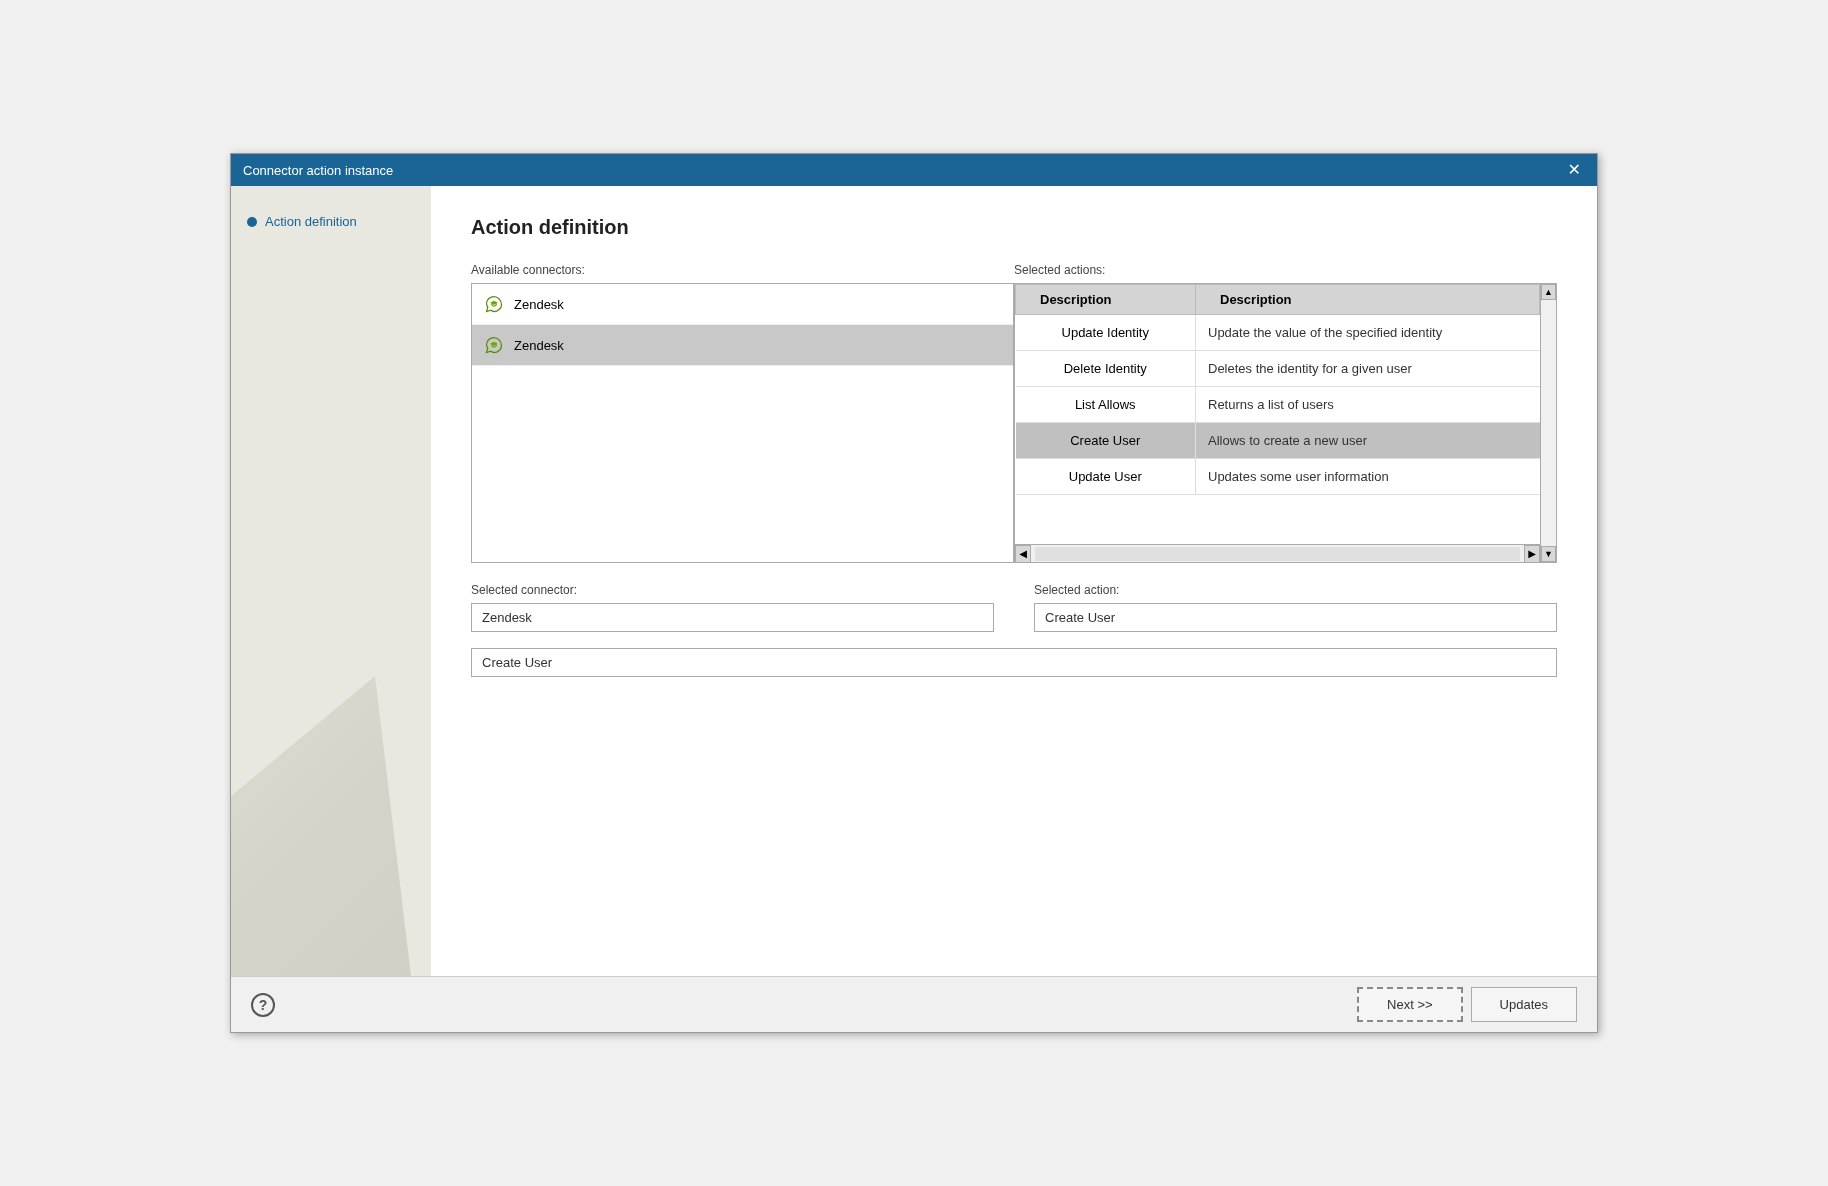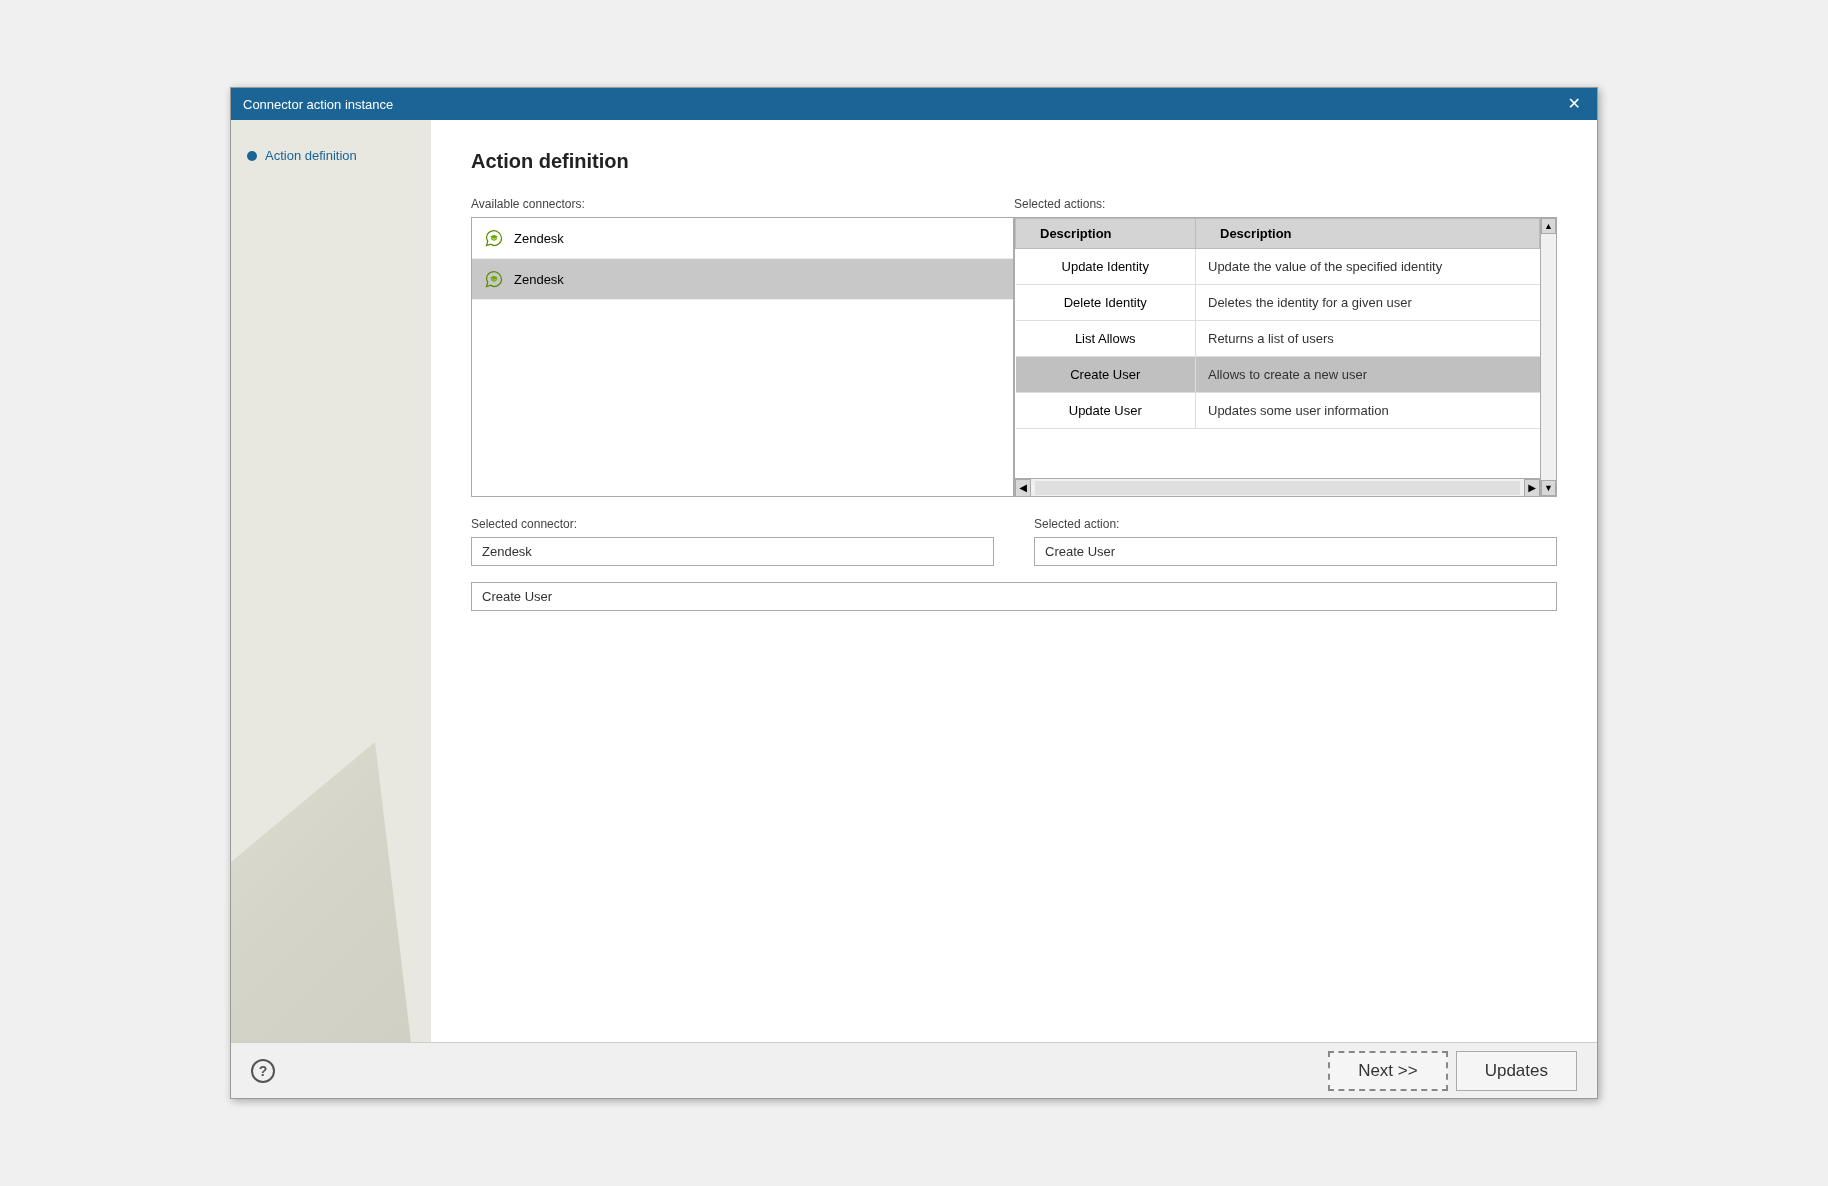--- a/index.html
+++ b/index.html
@@ -7,21 +7,21 @@
       font-family: 'Segoe UI', Arial, sans-serif;
       font-size: 13px;
       background: #f0f0f0;
       display: flex;
       align-items: center;
       justify-content: center;
       min-height: 100vh;
     }
     .window {
       width: 1368px;
-      height: 1012px;
+      height: 880px;
       background: #f0abfc;
       border: 1px solid #999;
       display: flex;
       flex-direction: column;
       box-shadow: 2px 2px 8px rgba(0,0,0,0.3);
     }
     .title-bar {
       background: #1a6496;
       color: white;
       padding: 6px 12px;
@@ -269,21 +269,21 @@
       font-weight: bold;
       color: #555;
       cursor: pointer;
     }
     .footer-buttons {
       display: flex;
       gap: 8px;
     }
     .btn {
       padding: 8px 28px;
-      font-size: 17px;
+      font-size: 13px;
       cursor: pointer;
       border: 1px solid #aaa;
       background: #f5f5f5;
       color: #333;
     }
     .btn-next {
       border: 2px dashed #888;
       background: #f5f5f5;
     }
   </style>

